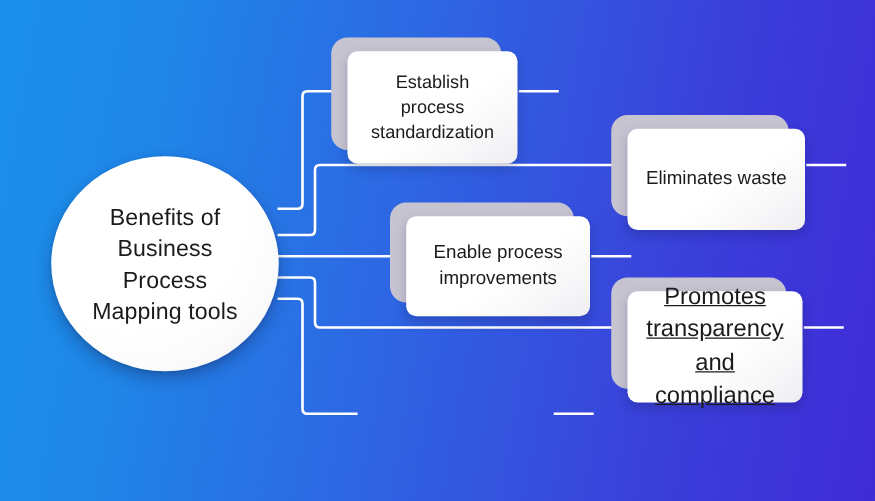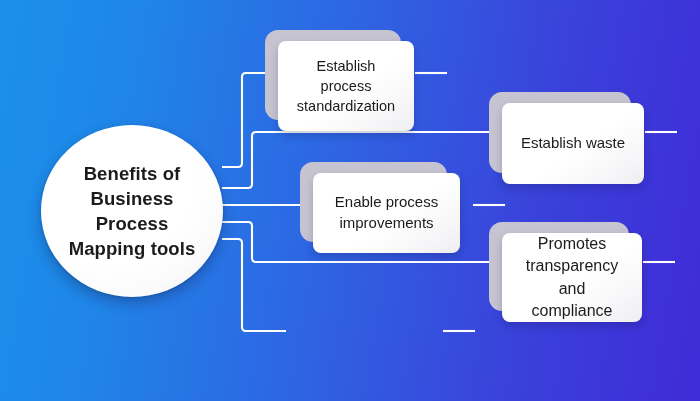--- a/index.html
+++ b/index.html
@@ -34,21 +34,20 @@
     top: 125px;
     width: 182px;
     height: 172px;
     border-radius: 50%;
     background: radial-gradient(circle at 35% 28%, #ffffff 0%, #ffffff 52%, #fbfbfc 72%, #f0f0f2 92%, #e4e3e7 100%);
     box-shadow: 0 6px 13px rgba(20,20,60,0.30), 0 1px 3px rgba(20,20,60,0.18);
     display: flex;
     align-items: center;
     justify-content: center;
     text-align: center;
-    font-weight: bold;
   }
   .hub-label {
     font-size: 18.5px;
     line-height: 1.36;
     color: #1b1b1b;
     letter-spacing: 0.1px;
     padding: 0 14px;
     white-space: pre-line;
   }
 
@@ -83,26 +82,26 @@
     font-size: 15px;
     line-height: 1.38;
     color: #1b1b1b;
     padding: 0 10px;
     white-space: pre-line;
   }
 
   
   #node-standardization { left: 265px; top: 30px;  width: 136px; height: 90px; }
   #node-eliminates      { left: 489px; top: 92px;  width: 142px; height: 81px; }
-  #node-improvements    { left: 300px; top: 162px; width: 147px; height: 80px; }
+  #node-improvements    { left: 312px; top: 162px; width: 147px; height: 80px; }
   #node-transparency    { left: 489px; top: 222px; width: 140px; height: 89px; }
   #node-communication   { left: 272px; top: 282px; width: 157px; height: 81px; }
 
   #node-standardization .card-label { font-size: 14.5px; }
-  #node-transparency    .card-label { font-size: 16px; }
+  #node-transparency    .card-label { font-size: 19px; text-decoration: underline; }
 </style>
 </head>
 <body>
 
 <div id="canvas">
 
   <svg id="connectors" viewBox="0 0 700 401" width="700" height="401" aria-hidden="true">
     <g fill="none" stroke="#ffffff" stroke-width="2.1" stroke-linecap="butt" stroke-linejoin="round">
 
       <path d="M 222 167 L 238 167 Q 242 167 242 163 L 242 77 Q 242 73 246 73 L 279 73"></path>
@@ -135,21 +134,21 @@
     <div class="card">
       <div class="card-label">Establish
 process
 standardization</div>
     </div>
   </div>
 
   <div class="node" id="node-eliminates">
     <div class="backing"></div>
     <div class="card">
-      <div class="card-label">Establish waste</div>
+      <div class="card-label">Eliminates waste</div>
     </div>
   </div>
 
   <div class="node" id="node-improvements">
     <div class="backing"></div>
     <div class="card">
       <div class="card-label">Enable process
 improvements</div>
     </div>
   </div>

